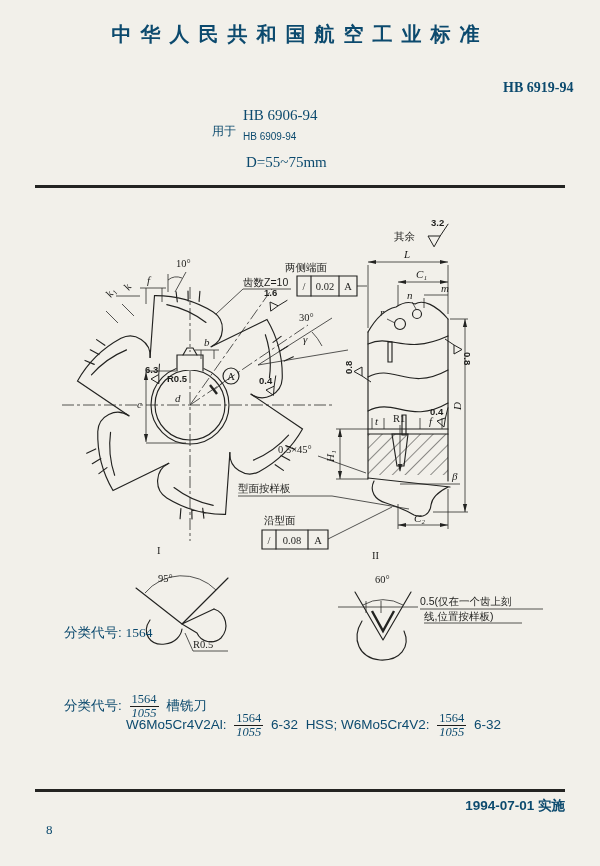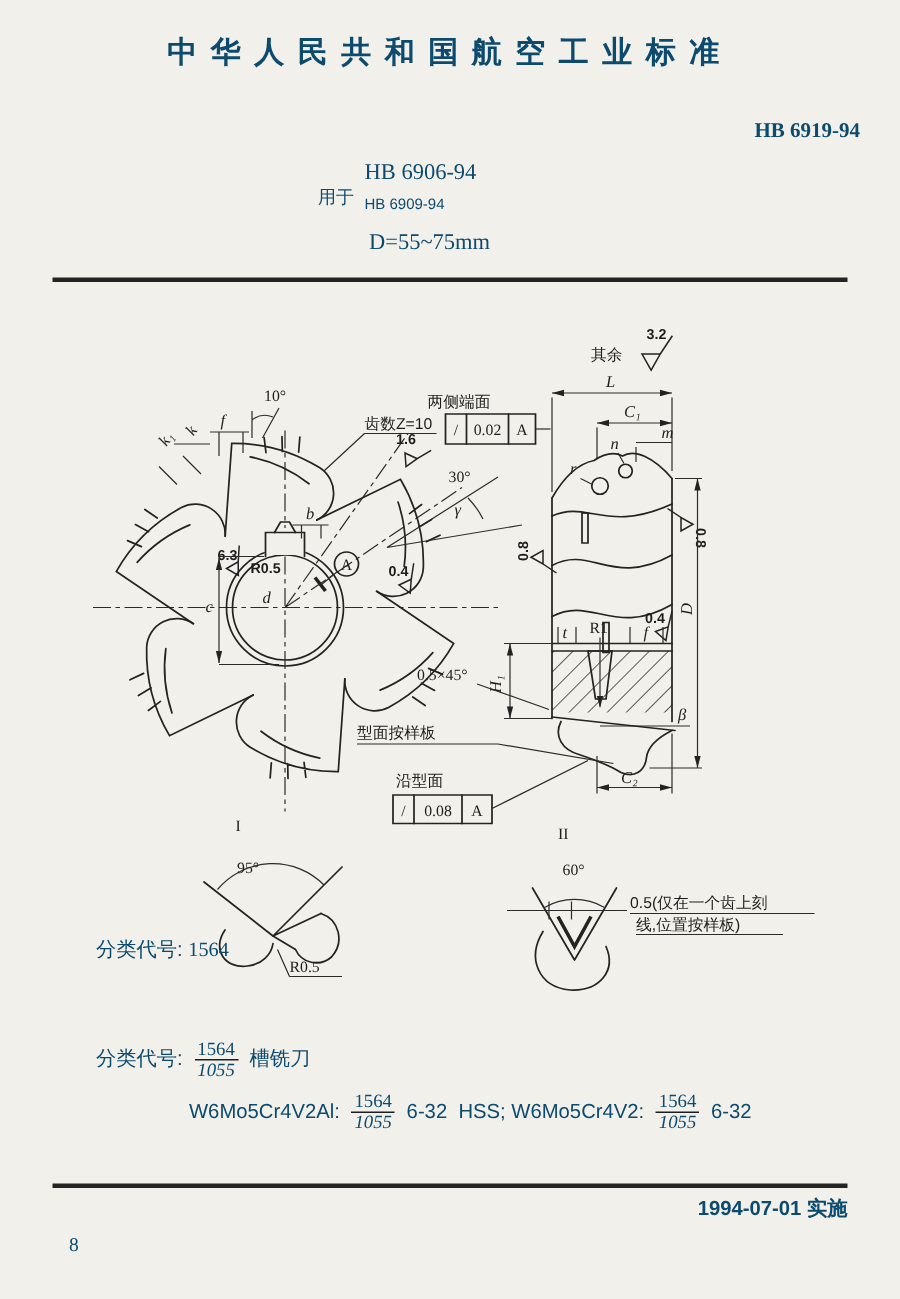--- a/index.html
+++ b/index.html
@@ -241,21 +241,21 @@
     <span>分类代号:</span>
     <span class="lat">1564</span>
   </div>
 
   <div class="abs spec" style="top:693px;left:64px">
     <span>分类代号:</span>
     <span class="frac"><span class="num">1564</span><span class="den">1055</span></span>
     <span>槽铣刀</span>
   </div>
 
-  <div class="abs spec lat" style="top:728px;left:126px">
+  <div class="abs spec lat" style="top:712px;left:126px">
     <span>W6Mo5Cr4V2Al:</span>
     <span class="frac"><span class="num">1564</span><span class="den">1055</span></span>
     <span>6-32</span>&nbsp;
     <span>HSS;</span>
     <span>W6Mo5Cr4V2:</span>
     <span class="frac"><span class="num">1564</span><span class="den">1055</span></span>
     <span>6-32</span>
   </div>
 
   <div class="abs rule rule2"></div>

